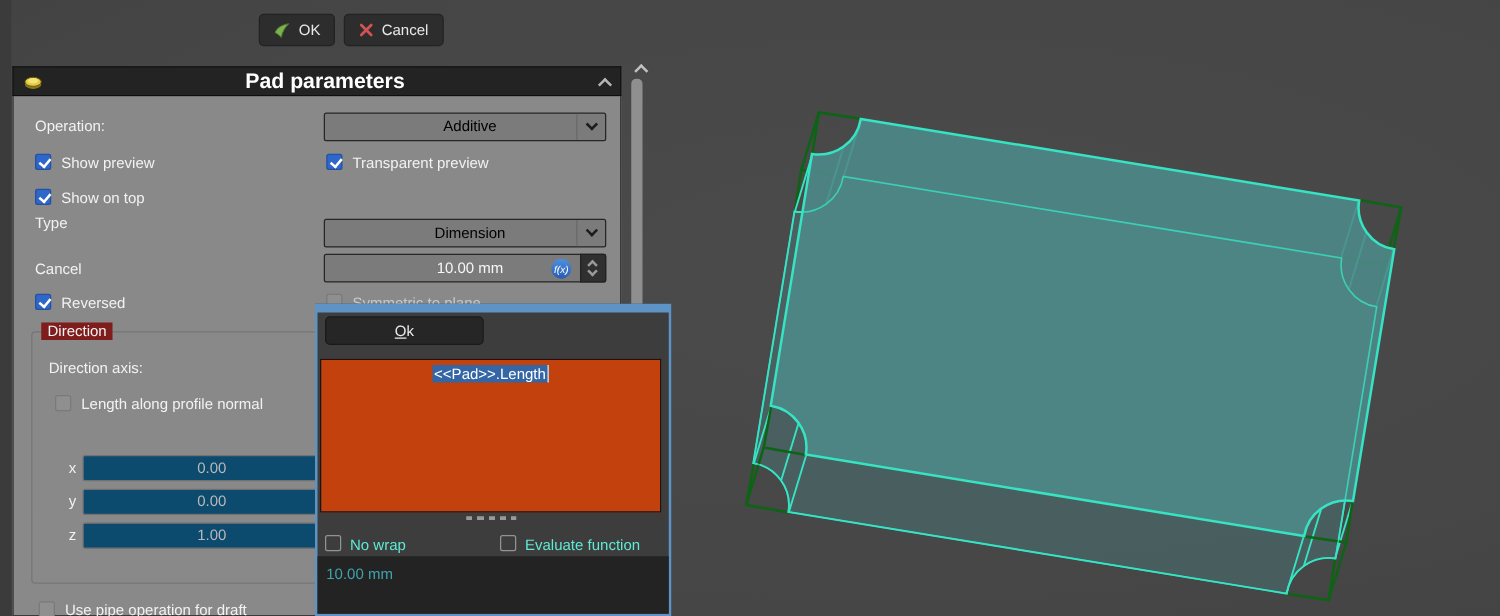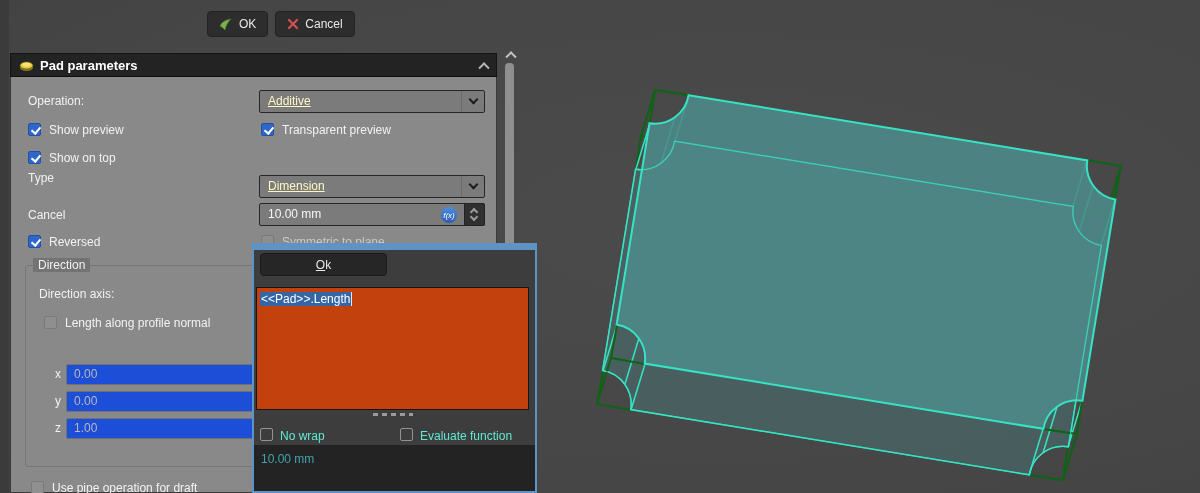--- a/index.html
+++ b/index.html
@@ -3,21 +3,21 @@
 <meta charset="utf-8">
 <style>
   * { margin:0; padding:0; box-sizing:border-box; }
   html,body { width:1200px; height:493px; overflow:hidden; }
   body {
     position:relative;
     font-family:"Liberation Sans", sans-serif;
     background: radial-gradient(ellipse at 60% 45%, #4b4b4b 0%, #464646 70%, #424242 100%);
     font-size:12px; color:#f0f0f0;
   }
-  .abs { position:absolute; }
+  .abs { position:absolute;text-align:center; }
 
   
   #viewport-svg { position:absolute; left:0; top:0; width:1200px; height:493px; z-index:0; }
 
   
   .left-edge { left:0; top:0; width:9px; height:493px; background:#3b3b3b; z-index:1; }
 
   
   .top-toolbar { left:207px; top:11px; display:flex; gap:7px; z-index:5; }
   .tb-btn {
@@ -26,31 +26,31 @@
     font-size:12px; cursor:default;
   }
   .tb-btn svg { display:block; }
 
   
   .task-panel { left:10px; top:53px; width:487px; height:440px; z-index:2; }
   .panel-header {
     height:24px; background:#232323; border:1px solid #141414; border-bottom:1px solid #0e0e0e;
     display:flex; align-items:center; padding:0 8px; color:#fff; font-weight:bold;
   }
-  .panel-header .hdr-title { margin-left:6px; flex:1; font-size:13px; }
+  .panel-header .hdr-title { margin-left:6px; flex:1; font-size:17px; }
   .chev { display:inline-block; width:8px; height:8px; border-right:2px solid #b5b5b5; border-bottom:2px solid #b5b5b5; }
   .chev.up { transform:rotate(-135deg) translate(-2px,-2px); }
   .panel-body { position:relative; height:416px; background:#898989; border:1px solid #3a3a3a; border-top:none; }
 
   .lbl { position:absolute; color:#f2f2f2; white-space:nowrap; }
   .lbl.dim { color:#c9c9c9; }
 
   .combo {
     position:absolute; width:226px; height:23px; background:#7b7b7b; border:1px solid #262626;
-    border-radius:2px; color:#fef9c3; line-height:21px; padding-left:8px;text-decoration:underline;
+    border-radius:2px; color:#000000; line-height:21px; padding-left:8px;
   }
   .combo .combo-arrow { position:absolute; right:7px; top:5px; width:7px; height:7px;
     border-right:2px solid #1c1c1c; border-bottom:2px solid #1c1c1c; transform:rotate(45deg); }
   .combo .combo-sep { position:absolute; right:22px; top:0; bottom:0; width:1px; background:#6a6a6a; }
 
   .spinfield { position:absolute; width:226px; height:23px; background:#7b7b7b; border:1px solid #262626;
     border-radius:2px; color:#f7f7f7; line-height:21px; padding-left:8px; }
   .fx-badge { position:absolute; right:27px; top:3px; width:16px; height:16px; border-radius:50%;
     background:linear-gradient(#4e8fe0,#2a5bb0); color:#fff; font-style:italic; font-size:8px;
     display:flex; align-items:center; justify-content:center; }
@@ -62,23 +62,23 @@
 
   .cb { position:absolute; width:13px; height:13px; border-radius:2px; }
   .cb.checked { background:#2f66c9; border:1px solid #24509e; }
   .cb.checked::after { content:""; position:absolute; left:4px; top:1px; width:4px; height:7px;
     border-right:2px solid #fff; border-bottom:2px solid #fff; transform:rotate(40deg); }
   .cb.off-gray { background:#8f8f8f; border:1px solid #7a7a7a; }
   .cb.off-dark { background:#3d3d3d; border:1px solid #939393; }
 
   .groupbox { position:absolute; left:14px; top:188px; width:460px; height:202px;
     border:1px solid #767676; border-radius:3px; }
-  .group-label { position:absolute; left:22px; top:181px; background:#737373; padding:0 5px; color:#f2f2f2; }
-
-  .txt-input { position:absolute; width:200px; height:21px; background:#1d4ed8; border:1px solid #717171;
+  .group-label { position:absolute; left:22px; top:181px; background:#7f1d1d; padding:0 5px; color:#f2f2f2; }
+
+  .txt-input { position:absolute; width:200px; height:21px; background:#0c4a6e; border:1px solid #717171;
     border-radius:2px; color:#b9b9b9; line-height:19px; padding-left:7px; }
 
   
   .scroll-up { left:504px; top:46px; width:14px; height:14px; z-index:2; }
   .scroll-up .chev { border-color:#c2c2c2; }
   .scroll-thumb { left:505px; top:63px; width:9px; height:345px; background:#8f8f8f; border-radius:4px; z-index:2; }
 
   
   .popup { left:252px; top:243px; width:285px; height:250px; z-index:10;
     background:#3d3d3d; border:2px solid #5e93c5; border-top:7px solid #5e93c5; }

